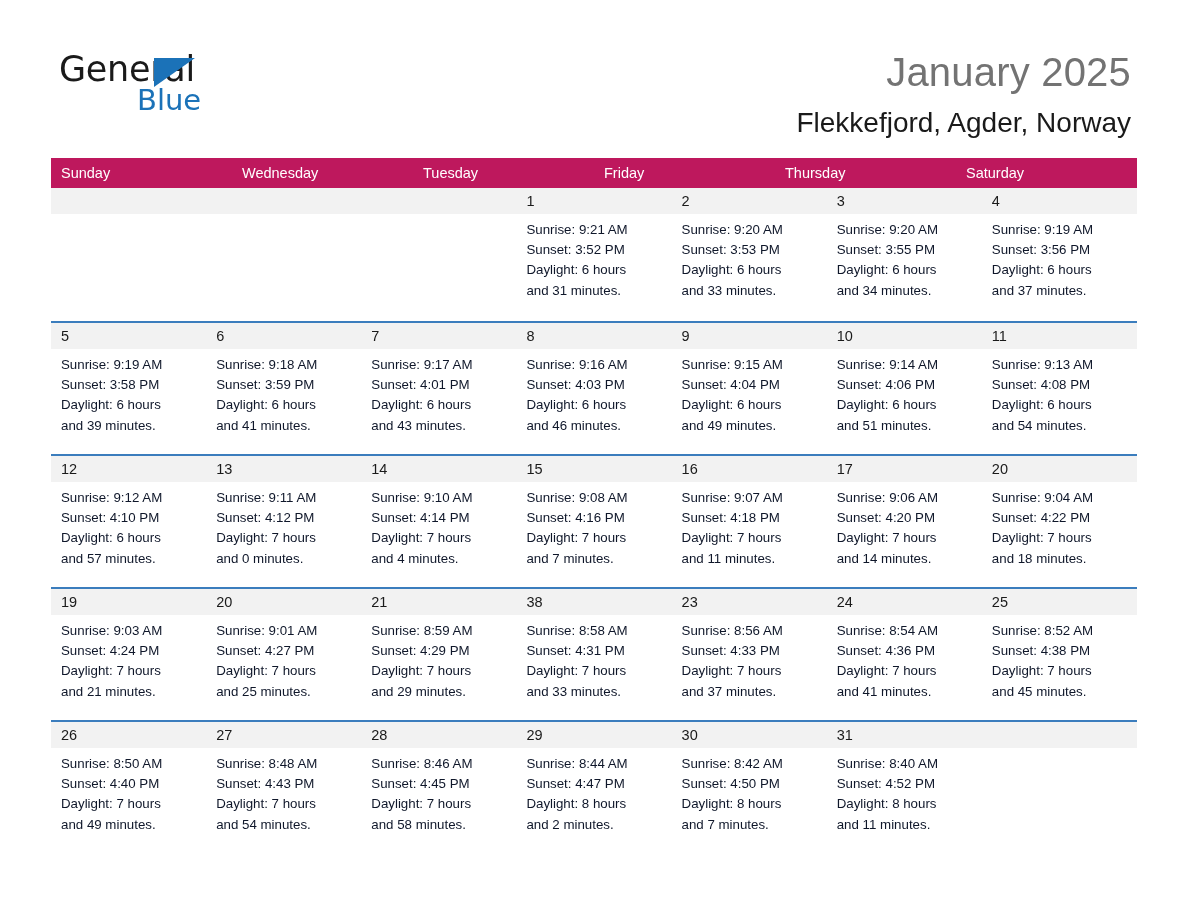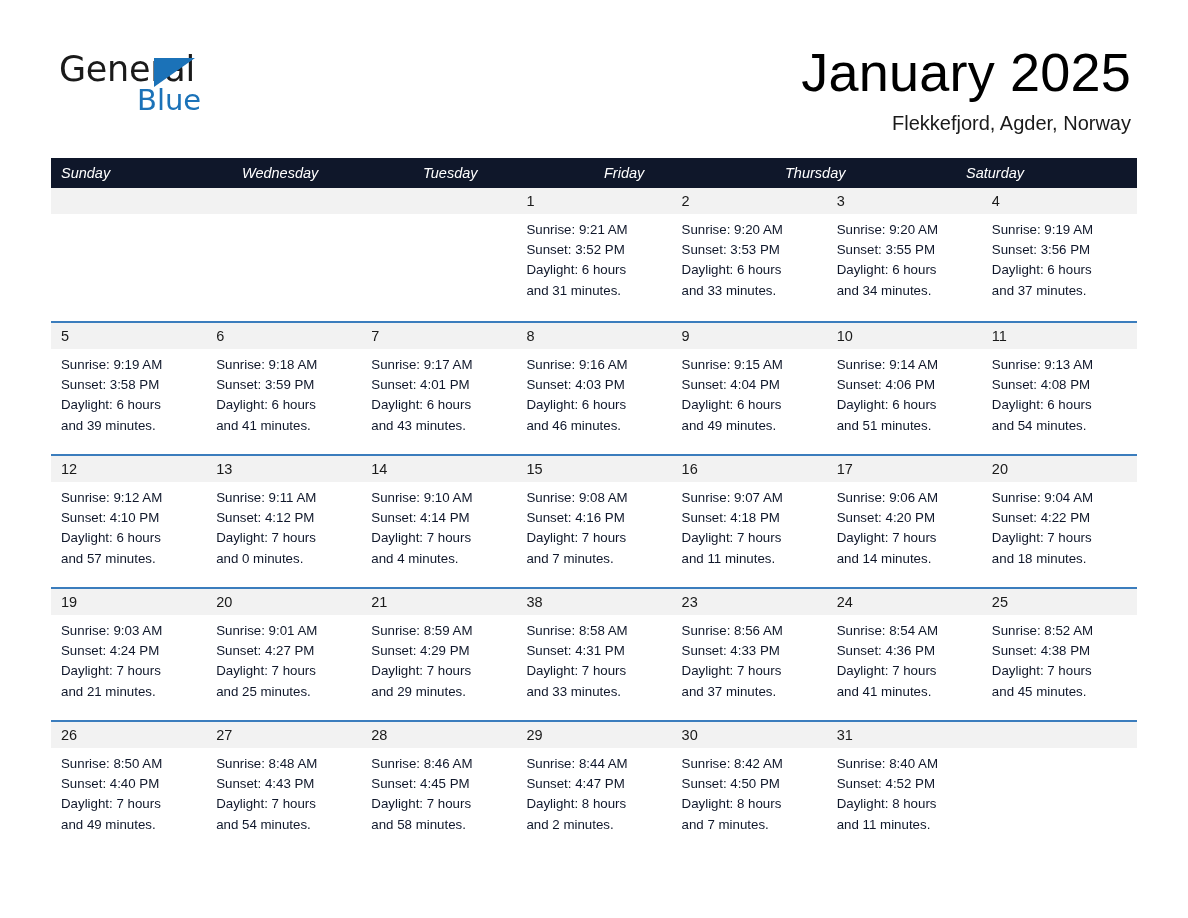--- a/index.html
+++ b/index.html
@@ -65,48 +65,47 @@
     font-family: "DejaVu Sans", sans-serif;
     font-weight: 400;
   }
   .title-block {
     position: absolute;
     right: 57px;
     top: 48px;
     text-align: right;
   }
   .cal-title {
-    font-size: 54px;
+    font-size: 40px;
     line-height: 48px;
     font-weight: 400;
-    color: #000000;
+    color: #737373;
     letter-spacing: 0.2px;
     white-space: nowrap;
   }
   .cal-subtitle {
     margin-top: 14px;
-    font-size: 20px;
+    font-size: 28px;
     line-height: 26px;
     font-weight: 400;
     color: #1a1a1a;
     white-space: nowrap;
   }
 
   
   .calendar {
     position: absolute;
     left: 51px;
     top: 158px;
     width: 1086px;
   }
   .weekdays {
     display: flex;
-    background: #0f172a;
+    background: #be185d;
     height: 30px;
-    font-style: italic;
   }
   .weekday {
     flex: 1 1 0;
     color: #ffffff;
     font-size: 14.5px;
     line-height: 30px;
     padding-left: 10px;
     box-sizing: border-box;
     white-space: nowrap;
     overflow: hidden;

